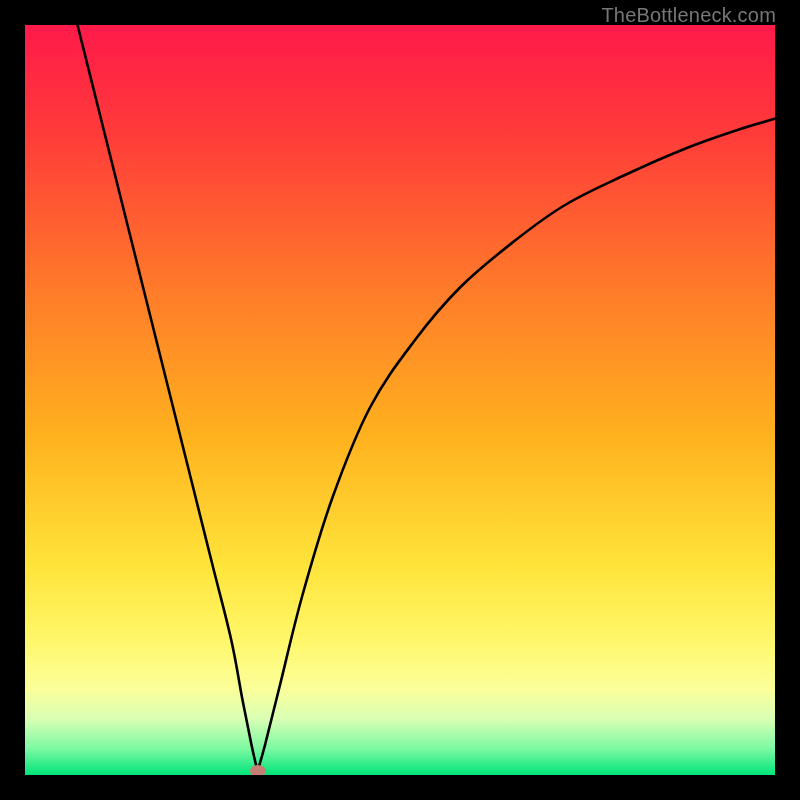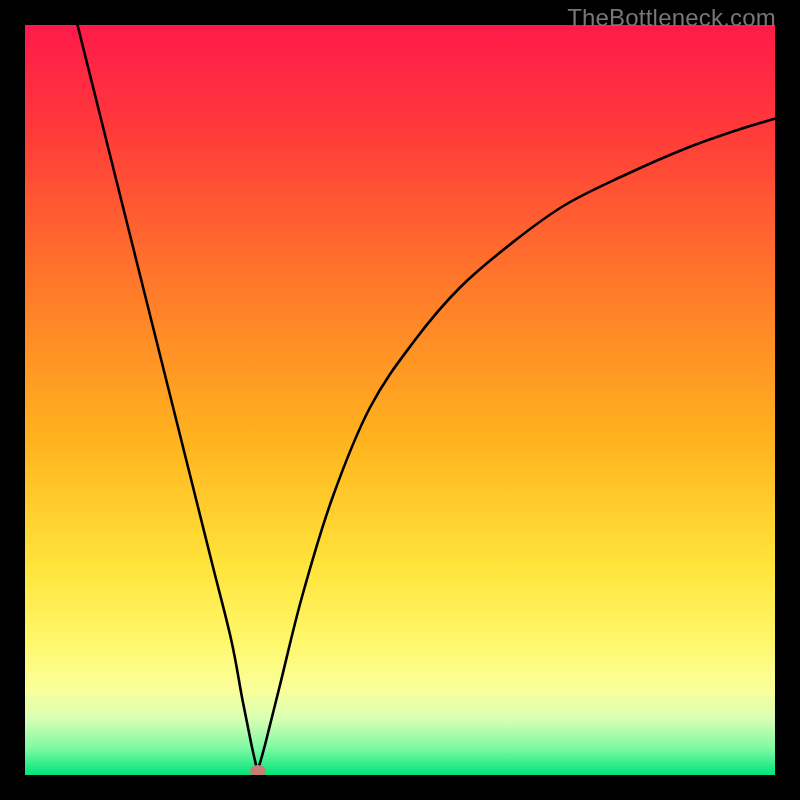--- a/index.html
+++ b/index.html
@@ -23,21 +23,21 @@
     top: 25px;
     width: 750px;
     height: 750px;
     overflow: hidden;
   }
   .watermark {
     position: absolute;
     top: 4px;
     right: 24px;
     color: #777;
-    font-size: 24px;
+    font-size: 20px;
     font-weight: 500;
     letter-spacing: 0.2px;
     z-index: 5;
     user-select: none;
   }
   .marker {
     position: absolute;
     width: 16px;
     height: 12px;
     background: #c47e74;

